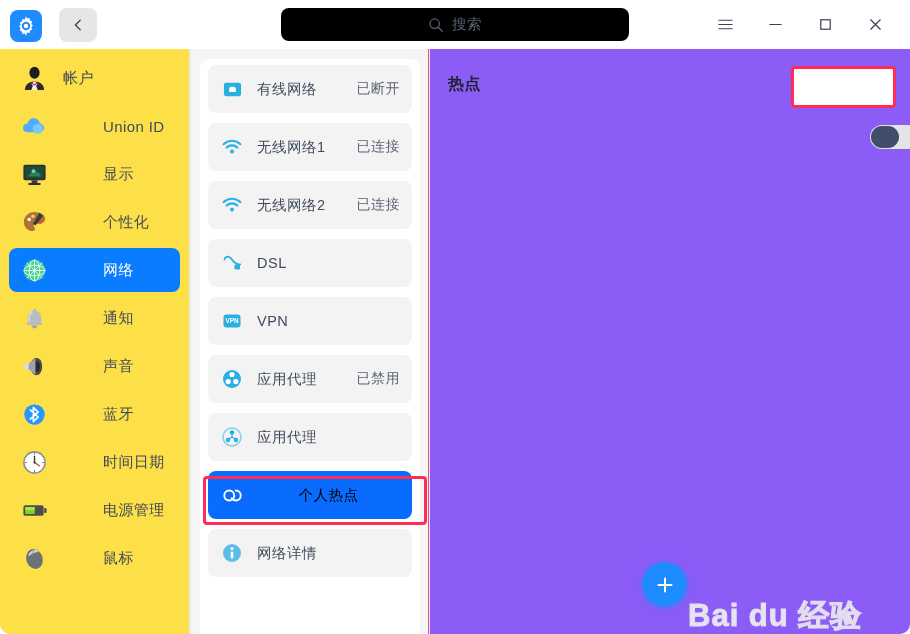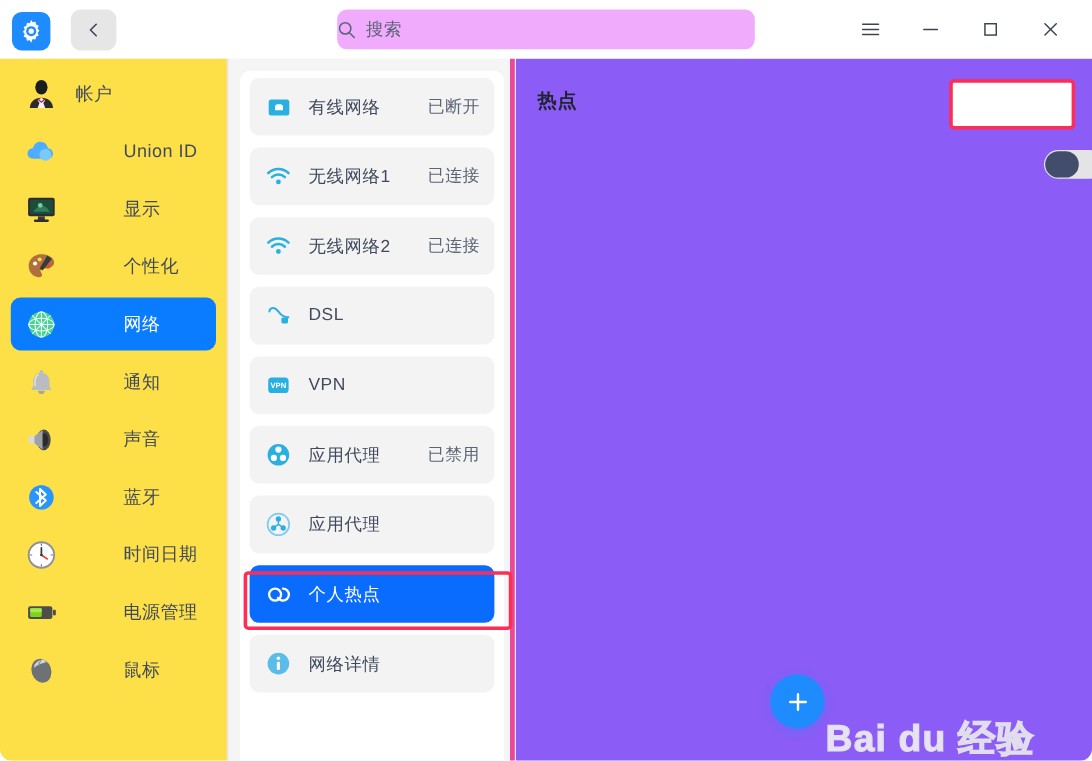--- a/index.html
+++ b/index.html
@@ -35,23 +35,23 @@
     position: absolute; left: 59px; top: 8px;
     width: 38px; height: 34px;
     background: #e6e6e6;
     border-radius: 8px;
     display: flex; align-items: center; justify-content: center;
     cursor: pointer;
   }
   .search-box {
     position: absolute; left: 281px; top: 8px;
     width: 348px; height: 33px;
-    background: #f0abfc;
+    background: #000000;
     border-radius: 8px;
-    display: flex; align-items: center; 
+    display: flex; align-items: center; justify-content: center;
     gap: 8px;
     cursor: text;
   }
   .search-ph {
     font-size: 14.5px; color: #5a6275;
     letter-spacing: .5px;
   }
   .win-ctrls {
     position: absolute; right: 10px; top: 8px;
     display: flex; align-items: center; gap: 0px;
@@ -99,21 +99,21 @@
     letter-spacing: .4px;
   }
   .side-item.selected .side-label { color: #ffffff; }
   .side-list { padding-top: 7px; }
 
   
   .midpanel {
     position: absolute; left: 191px; top: 0;
     width: 238px; height: 585px;
     background: #f5f5f5;
-    border-right: 4px solid #ec4899;
+    border-right: 1px solid #ec4899;
     overflow: hidden;
   }
   .mid-inner {
     position: absolute; left: 9px; top: 10px;
     width: 220px; height: 600px;
     background: #ffffff;
     border-radius: 9px;
     padding: 6px 0 0 0;
   }
   .net-item {
@@ -138,21 +138,21 @@
     letter-spacing: .5px;
     flex: 1 1 auto;
   }
   .net-status {
     font-size: 14px; color: #5d6575;
     letter-spacing: .5px;
   }
   .net-item.active {
     background: #0a6cff;
   }
-  .net-item.active .net-label { color: #ffffff; }
+  .net-item.active .net-label { color: #000000; text-align: center; }
   .hl-box {
     position: absolute;
     border: 3px solid #ff2d55;
     border-radius: 4px;
     pointer-events: none;
   }
   #hl-hotspot {
     left: 203px; top: 476px;
     width: 224px; height: 49px;
   }

